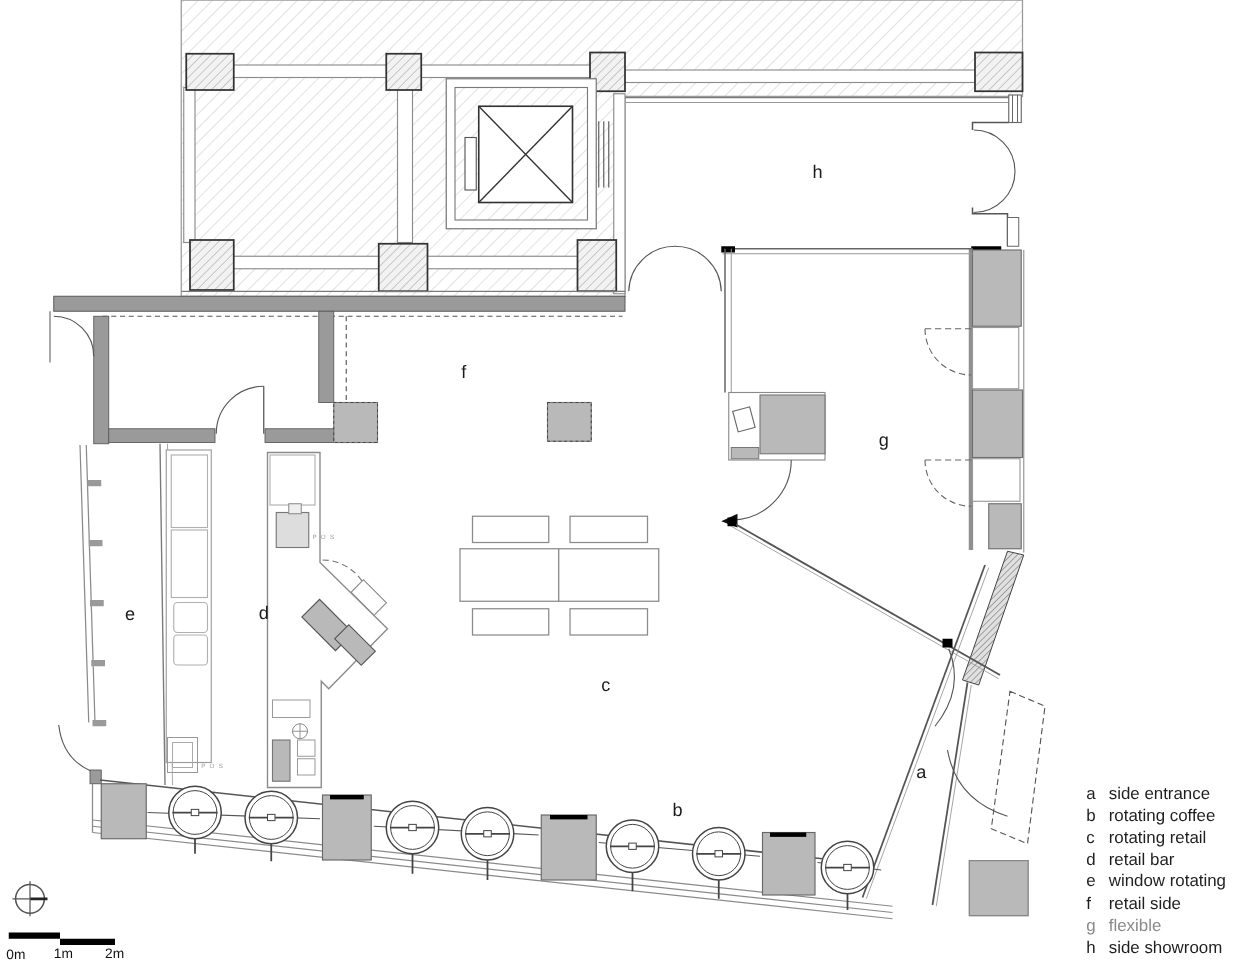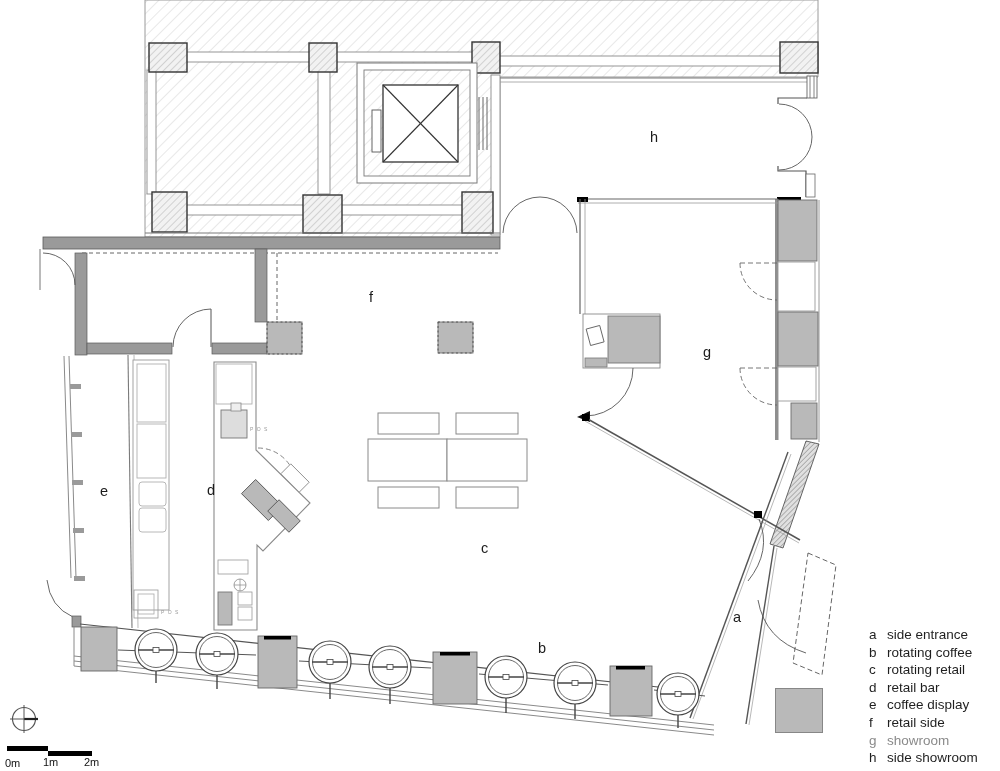--- a/index.html
+++ b/index.html
@@ -335,28 +335,28 @@
   <div class="legend-row">
     <span class="legend-key">c</span>
     <span class="legend-label">rotating retail</span>
   </div>
   <div class="legend-row">
     <span class="legend-key">d</span>
     <span class="legend-label">retail bar</span>
   </div>
   <div class="legend-row">
     <span class="legend-key">e</span>
-    <span class="legend-label">coffee display</span>
+    <span class="legend-label">window rotating</span>
   </div>
   <div class="legend-row">
     <span class="legend-key">f</span>
     <span class="legend-label">retail side</span>
   </div>
   <div class="legend-row muted">
     <span class="legend-key">g</span>
-    <span class="legend-label">showroom</span>
+    <span class="legend-label">flexible</span>
   </div>
   <div class="legend-row">
     <span class="legend-key">h</span>
     <span class="legend-label">side showroom</span>
   </div>
 </div>
 </div>
 
 </body></html>

